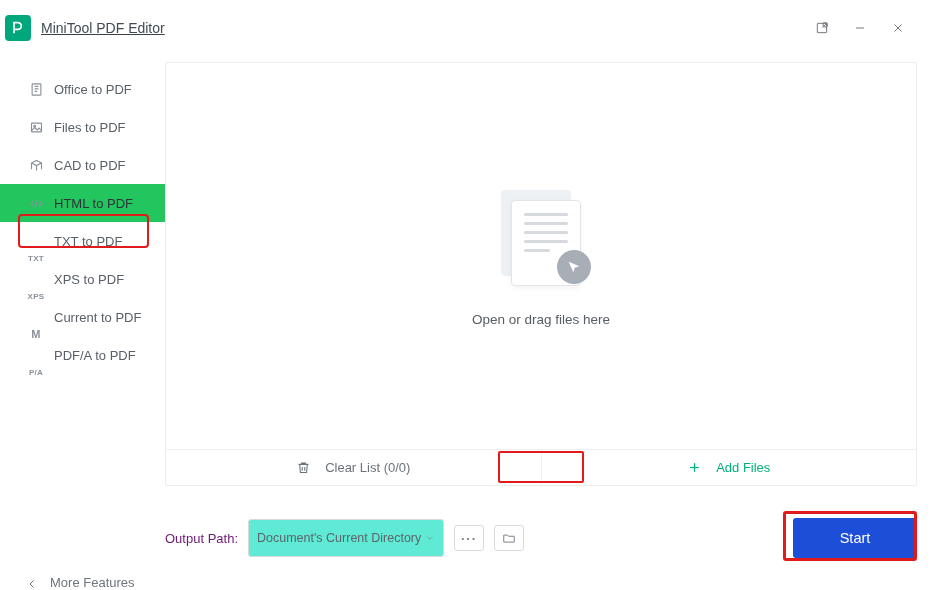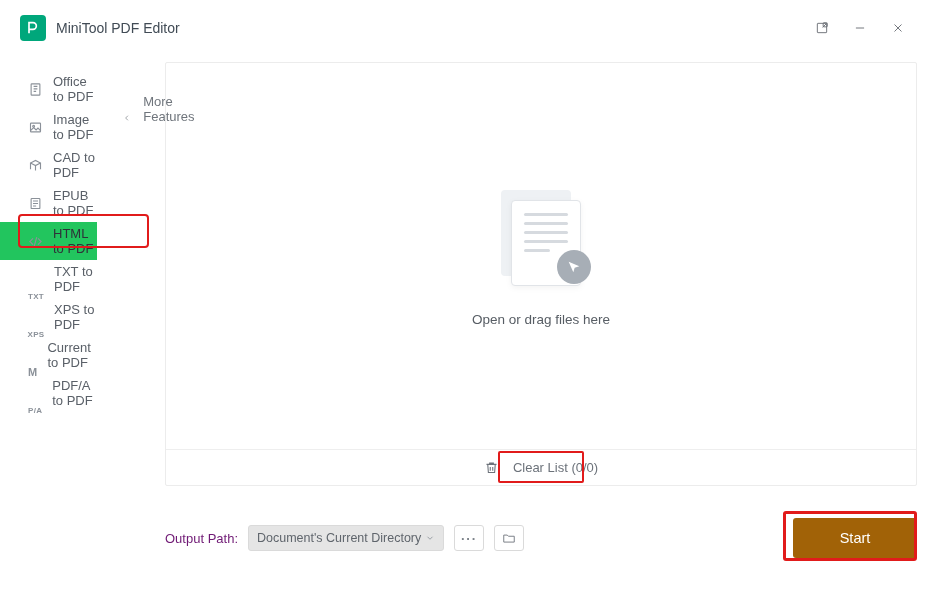--- a/index.html
+++ b/index.html
@@ -13,21 +13,22 @@
     height: 590px;
     overflow: hidden;
     position: relative;
   }
 
   
   .titlebar {
     height: 56px;
     display: flex;
     align-items: center;
-    padding: 0 20px 0 20px;
+    padding: 0 20px 0 5px;
+    text-decoration: underline;
   }
   .titlebar .logo {
     width: 26px; height: 26px; border-radius: 4px;
     background: #00a77b;
     display: flex; align-items: center; justify-content: center;
     margin-right: 10px;
     color: #fff; font-weight: 600;
   }
   .titlebar .logo svg { width: 16px; height: 16px; }
   .title-text { font-size: 14px; color: #414b55; }
@@ -41,21 +42,21 @@
 
   
   .app {
     display: flex;
     height: calc(100% - 56px);
   }
   .sidebar {
     width: 165px;
     padding-top: 14px;
     display: flex;
-    flex-direction: row;
+    flex-direction: column;
   }
   .sidebar-items { flex: 1; }
   .sidebar-item {
     height: 38px;
     display: flex;
     align-items: center;
     padding-left: 28px;
     gap: 10px;
     cursor: pointer;
     color: #5a6068;
@@ -183,39 +184,39 @@
   .bottom {
     display: flex;
     align-items: center;
     padding-top: 32px;
     gap: 10px;
   }
   .out-label { color: #701a75; }
   .select {
     display: flex; align-items: center; justify-content: space-between;
     border: 1px solid #dadada; border-radius: 3px;
-    height: 26px; padding: 0 8px; width: 196px;
+    height: 38px; padding: 0 8px; width: 196px;
     font-size: 12.5px; color: #5f656c;
-    cursor: pointer; background: #e5e5e5;
+    cursor: pointer; background: #5eead4;
   }
   .select svg { width: 10px; height: 10px; color: #8c9299; }
   .sq-btn {
     width: 30px; height: 26px;
     display: flex; align-items: center; justify-content: center;
     border: 1px solid #dadada; border-radius: 3px;
     color: #7b8188; background: #fff; cursor: pointer;
   }
   .sq-btn.dots { font-weight: 700; letter-spacing: 1px; }
   .sq-btn svg { width: 14px; height: 14px; }
 
   .bottom .flex-spacer { flex: 1; }
 
   .start-btn {
     width: 124px; height: 40px;
-    background: #a16207;
+    background: #1d4ed8;
     border-radius: 3px;
     display: flex; align-items: center; justify-content: center;
     color: #fff; font-size: 14.5px;
     cursor: pointer;
   }
   .hl-start {
     position: absolute;
     left: 783px; top: 511px;
     width: 134px; height: 50px;
     border: 3px solid #e11b1b;
@@ -270,42 +271,33 @@
       </div>
 
       <div class="sidebar-item">
         <span class="ic">
           <svg viewBox="0 0 24 24" fill="none" stroke="currentColor" stroke-width="1.8">
               <rect x="4" y="5" width="16" height="14" rx="1"></rect>
               <circle cx="9" cy="10" r="1.5"></circle>
               <path d="M4 17l5-5 4 4 3-3 4 4"></path>
             </svg>
         </span>
-        <span>Image to PDF</span>
+        <span>Files to PDF</span>
       </div>
 
       <div class="sidebar-item">
         <span class="ic">
           <svg viewBox="0 0 24 24" fill="none" stroke="currentColor" stroke-width="1.8">
               <path d="M4 18V8l8-4 8 4v10"></path>
               <path d="M4 8l8 4 8-4M12 12v8"></path>
             </svg>
         </span>
         <span>CAD to PDF</span>
       </div>
 
-      <div class="sidebar-item">
-        <span class="ic">
-          <svg viewBox="0 0 24 24" fill="none" stroke="currentColor" stroke-width="1.8">
-              <rect x="5" y="4" width="14" height="16" rx="1"></rect>
-              <path d="M8 8h8M8 12h8M8 16h5"></path>
-            </svg>
-        </span>
-        <span>EPUB to PDF</span>
-      </div>
 
       <div class="sidebar-item selected">
         <span class="ic">
           <svg viewBox="0 0 24 24" fill="none" stroke="currentColor" stroke-width="1.8">
               <path d="M8 7l-5 5 5 5M16 7l5 5-5 5M14 5l-4 14"></path>
             </svg>
         </span>
         <span>HTML to PDF</span>
       </div>
 
@@ -360,20 +352,27 @@
         <div class="dropzone-text">Open or drag files here</div>
       </div>
 
       <div class="panel-bar">
         <div class="cell">
           <svg viewBox="0 0 24 24" fill="none" stroke="currentColor" stroke-width="1.7">
               <path d="M4 7h16M9 7V5h6v2M6 7l1 13h10l1-13M10 11v6M14 11v6"></path>
             </svg>
           <span>Clear List (0/0)</span>
         </div>
+        <div class="cell add">
+          <svg viewBox="0 0 24 24" fill="none" stroke="currentColor" stroke-width="2">
+              <line x1="12" y1="5" x2="12" y2="19"></line>
+              <line x1="5" y1="12" x2="19" y2="12"></line>
+            </svg>
+          <span>Add Files</span>
+        </div>
       </div>
     </div>
 
     <div class="bottom">
       <span class="out-label">Output Path:</span>
       <div class="select">
         <span>Document's Current Directory</span>
         <svg viewBox="0 0 24 24" fill="none" stroke="currentColor" stroke-width="2">
             <path d="M6 9l6 6 6-6"></path>
           </svg>

